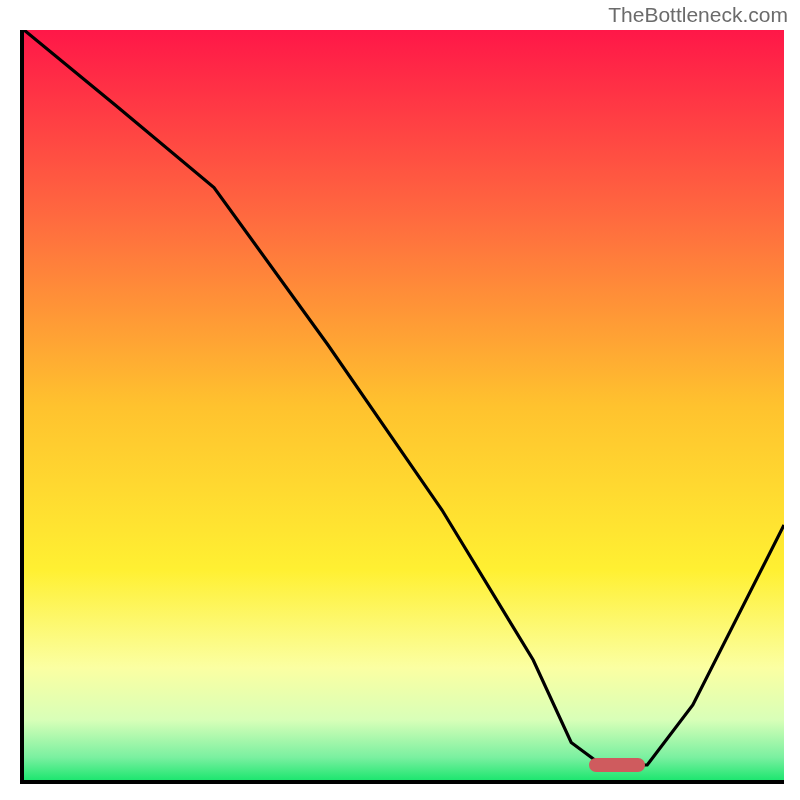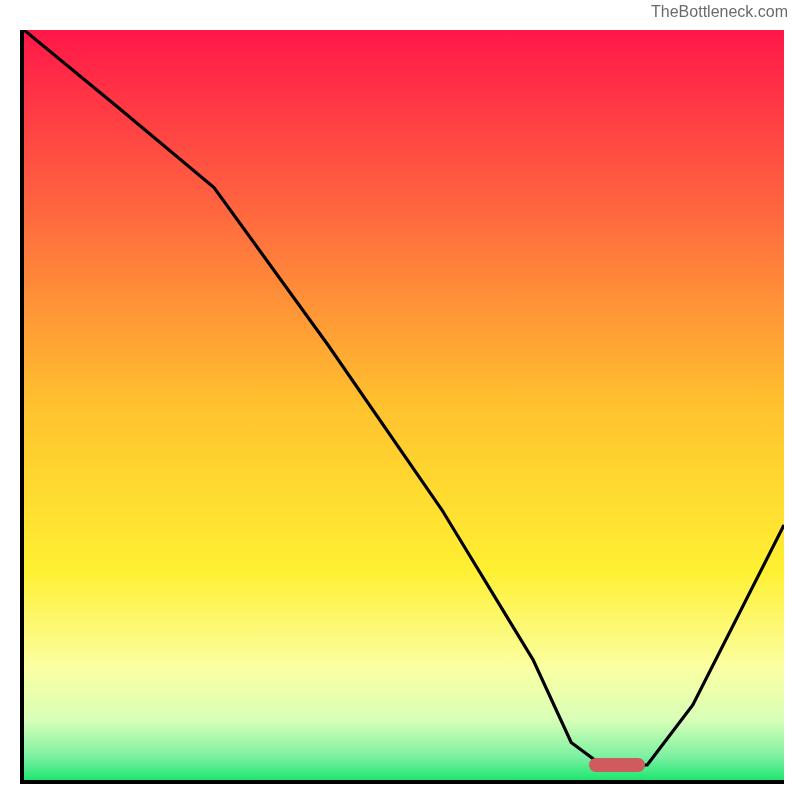--- a/index.html
+++ b/index.html
@@ -8,21 +8,21 @@
     width: 800px;
     height: 800px;
     background: #ffffff;
     position: relative;
     font-family: Arial, sans-serif;
   }
   .watermark {
     position: absolute;
     top: 3px;
     right: 12px;
-    font-size: 16px;
+    font-size: 21px;
     color: #6b6b6b;
     font-weight: 500;
     z-index: 10;
   }
   .plot-area {
     position: absolute;
     left: 20px;
     top: 30px;
     width: 760px;
     height: 750px;

